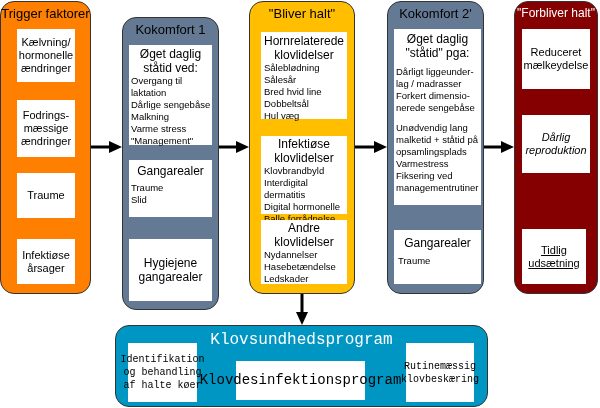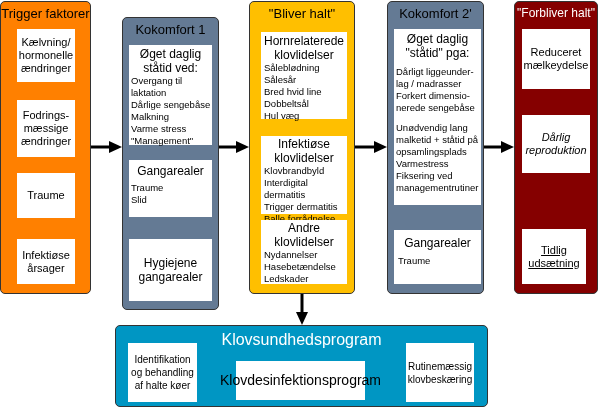--- a/index.html
+++ b/index.html
@@ -1,30 +1,30 @@
 <!DOCTYPE html>
 <html><head>
 <meta charset="utf-8">
 <style>
   html, body { margin:0; padding:0; background:#ffffff; }
   body { width:600px; height:408px; position:relative; overflow:hidden;
          font-family:"Liberation Sans", sans-serif; color:#000; }
-  .col { position:absolute; border:1px solid #333; border-radius:5px; box-sizing:border-box; }
+  .col { position:absolute; border:1px solid #333; border-radius:14px; box-sizing:border-box; }
   .col-title { position:absolute; left:0; right:0; text-align:center; font-size:13px; }
   .box { position:absolute; background:#fff; box-sizing:border-box; font-size:10px; line-height:12px; }
   .box .hd { text-align:center; font-size:12px; line-height:14px; }
   .box .ln { text-align:left; font-size:9.5px; line-height:12px; white-space:nowrap; }
   .cbox { display:flex; align-items:center; justify-content:center; text-align:center; font-size:11px; line-height:13px; }
   .arrow { position:absolute; }
   #trigger { left:0; top:1px; width:91px; height:293px; background:#ff8000; }
   #kok1 { left:122px; top:1px; width:97px; height:293px; background:#647a94;margin-top:16px; }
   #bliver { left:249px; top:1px; width:106px; height:293px; background:#ffbf00; }
   #kok2 { left:387px; top:1px; width:97px; height:293px; background:#647a94; }
   #forbliver { left:514px; top:1px; width:84px; height:293px; background:#850000; }
-  #program { left:115px; top:325px; width:373px; height:82px; background:#0096c3; }
+  #program { left:115px; top:325px; width:373px; height:82px; background:#0096c3;font-family:Liberation Mono, monospace; }
 </style>
 </head>
 <body>
 
 <div class="col" id="trigger">
   <div class="col-title" style="top:4px;color:#000;">Trigger faktorer</div>
   <div class="box cbox" style="left:16px;top:27px;width:58px;height:53px;">Kælvning/ hormonelle ændringer</div>
   <div class="box cbox" style="left:16px;top:98px;width:58px;height:57px;">Fodrings- mæssige ændringer</div>
   <div class="box cbox" style="left:16px;top:171px;width:58px;height:45px;">Traume</div>
   <div class="box cbox" style="left:16px;top:237px;width:58px;height:45px;">Infektiøse årsager</div>
@@ -57,21 +57,21 @@
     <div class="ln">Sålesår</div>
     <div class="ln">Bred hvid line</div>
     <div class="ln">Dobbeltsål</div>
     <div class="ln">Hul væg</div>
   </div>
   <div class="box" style="left:11px;top:134px;width:86px;height:78px;padding:1px 3px;">
     <div class="hd">Infektiøse klovlidelser</div>
     <div class="ln">Klovbrandbyld</div>
     <div class="ln">Interdigital</div>
     <div class="ln">dermatitis</div>
-    <div class="ln">Trigger dermatitis</div>
+    <div class="ln">Digital hormonelle</div>
     <div class="ln">Balle forrådnelse</div>
   </div>
   <div class="box" style="left:11px;top:218px;width:86px;height:64px;padding:1px 3px;">
     <div class="hd">Andre klovlidelser</div>
     <div class="ln">Nydannelser</div>
     <div class="ln">Hasebetændelse</div>
     <div class="ln">Ledskader</div>
   </div>
 </div>
 

